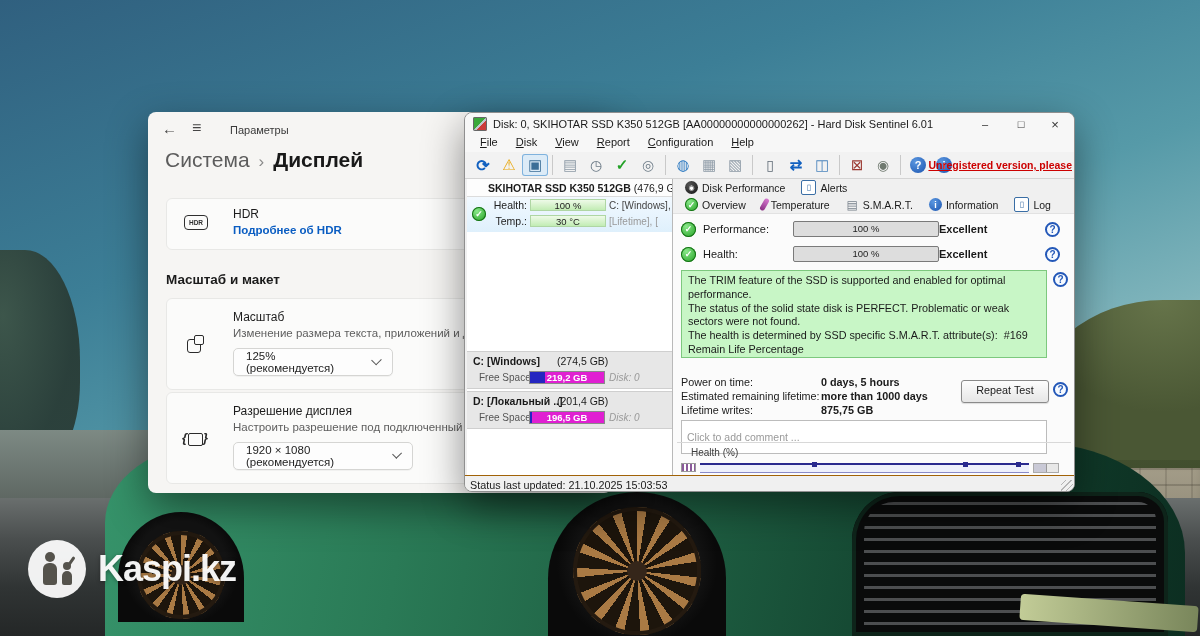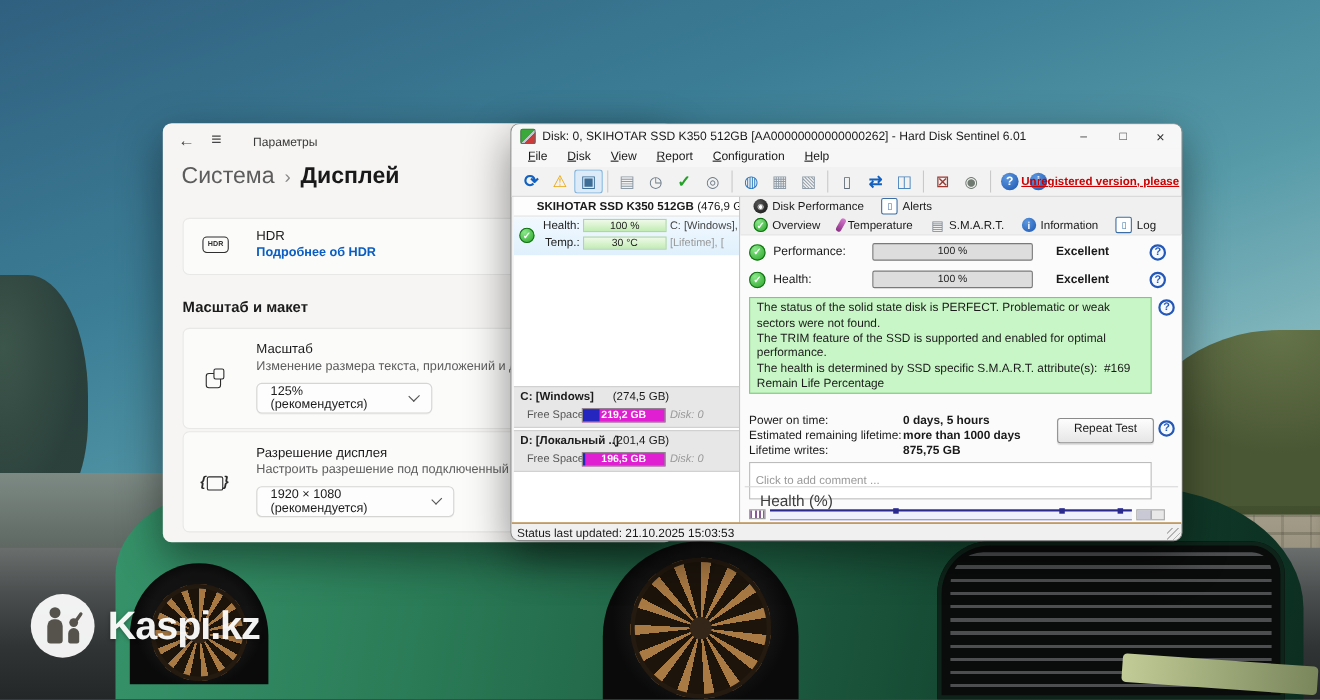--- a/index.html
+++ b/index.html
@@ -128,31 +128,31 @@
   .ti-temp{background:linear-gradient(180deg,#d77bd0,#8a2f84);width:5px;height:13px;border-radius:3px;transform:rotate(30deg);}
   .ti-smart{color:#78828c;font-size:12px;}
   .ti-info{border-radius:50%;background:radial-gradient(circle at 35% 30%,#5b97e0,#1b55b0);color:#fff;font-weight:bold;font-size:9px;}
   .rp-content{position:absolute;left:0;top:34px;width:403px;height:262px;background:#fbfbfb;border-top:1px solid #e2e2e2;}
   .meter-row{position:absolute;left:0;width:100%;height:20px;}
   .m-ok{left:8px;top:2px;width:15px;height:15px;font-size:9px;line-height:15px;}
   .m-label{position:absolute;left:30px;top:3px;font-size:11px;}
   .meter{position:absolute;left:120px;top:1px;width:146px;height:16px;border:1px solid #7a7a7a;border-radius:2px;background:#ddd;box-sizing:border-box;overflow:hidden;}
   .meter-fill{height:100%;background:linear-gradient(90deg,#d93025 0%,#ef7c31 25%,#f7e04a 52%,#a7d842 75%,#45bb35 100%);}
   .meter-text{position:absolute;inset:0;text-align:center;font-size:9.5px;line-height:14px;color:#222;}
-  .m-rating{position:absolute;left:287px;top:3px;font-size:11px;font-weight:bold;}
+  .m-rating{position:absolute;left:266px;top:3px;font-size:11px;font-weight:bold;}
   .q-icon{width:15px;height:15px;border:2px solid #2458b8;border-radius:50%;color:#2458b8;font-weight:bold;font-size:10px;line-height:12px;text-align:center;background:#f6faff;box-sizing:border-box;}
   .green-box{position:absolute;left:8px;top:56px;width:366px;height:88px;background:#c8f6c6;border:1px solid #7dc87e;box-sizing:border-box;padding:3px 6px;overflow:hidden;}
   .gb-line{font-size:10.8px;line-height:1.28;white-space:pre-wrap;}
   .stat-label{position:absolute;left:8px;font-size:10.8px;}
   .stat-value{position:absolute;left:148px;font-size:10.8px;font-weight:bold;}
   .repeat-btn{position:absolute;left:288px;top:166px;width:86px;height:21px;background:linear-gradient(180deg,#fdfdfd,#e6e6e6);border:1px solid #8a8a8a;border-radius:3px;font-size:10.8px;text-align:center;line-height:19px;box-shadow:0 1px 1px rgba(0,0,0,.12);}
   .comment-input{position:absolute;left:8px;top:206px;width:366px;height:17px;border:1px solid #bcbcbc;background:#fff;font-family:"Liberation Sans",sans-serif;font-size:10.5px;padding:16px 5px;box-sizing:border-box;}
   .comment-input::placeholder{color:#9a9a9a;}
   .rp-divider{position:absolute;left:4px;top:228px;width:394px;height:1px;background:#d8d8d8;}
-  .chart-title{position:absolute;left:18px;top:233px;font-size:14px;color:#3c3c3c;text-align:center;}
+  .chart-title{position:absolute;left:18px;top:233px;font-size:10px;color:#3c3c3c;text-align:center;}
   .chart-strip{position:absolute;left:8px;top:248px;width:378px;height:11px;display:flex;align-items:center;gap:4px;}
   .chart-legend{width:15px;height:9px;background:#fff;border:1px solid #9a9a9a;box-sizing:border-box;background-image:repeating-linear-gradient(90deg,#8a5a9a 0 2px,#fff 2px 4px);}
   .chart-line{position:relative;flex:1;height:7px;background:#eef0fb;border-top:2px solid #2a2a8e;border-bottom:1px solid #8a8ac8;}
   .chart-line i{position:absolute;top:-3px;width:5px;height:5px;background:#2a2a8e;}
   .chart-scroll{width:26px;height:10px;background:#e8e8e8;border:1px solid #aaa;box-sizing:border-box;}
   .chart-scroll i{display:block;width:12px;height:100%;background:#c9c9d6;border-right:1px solid #999;}
   .h-status{left:0;top:362px;width:100%;height:18px;background:#f0f0f0;border-top:1px solid #a16207;box-sizing:border-box;}
   .h-status-text{position:absolute;left:5px;top:3px;font-size:10.8px;}
   .grip{position:absolute;right:1px;bottom:1px;width:12px;height:12px;background:repeating-linear-gradient(135deg,transparent 0 3px,#b5b5b5 3px 4px);}
 </style>
@@ -380,22 +380,22 @@
             <span class="m-label">Health:</span>
             <span class="meter">
               <i class="meter-fill" style="width: 100%;"></i>
               <span class="meter-text">100 %</span>
             </span>
             <span class="m-rating">Excellent</span>
             <span class="abs q-icon" style="left:372px;top:2px;">?</span>
           </div>
 
           <div class="green-box">
+            <div class="gb-line">The TRIM feature of the SSD is supported and enabled for optimal performance.</div>
             <div class="gb-line">The status of the solid state disk is PERFECT. Problematic or weak sectors were not found.</div>
-            <div class="gb-line">The TRIM feature of the SSD is supported and enabled for optimal performance.</div>
             <div class="gb-line">The health is determined by SSD specific S.M.A.R.T. attribute(s):  #169 Remain Life Percentage</div>
 
           </div>
           <span class="abs q-icon" style="left:380px;top:58px;">?</span>
 
           <span class="stat-label" style="top:162px;">Power on time:</span>
           <span class="stat-value" style="top:162px;">0 days, 5 hours</span>
           <span class="stat-label" style="top:176px;">Estimated remaining lifetime:</span>
           <span class="stat-value" style="top:176px;">more than 1000 days</span>
           <span class="stat-label" style="top:190px;">Lifetime writes:</span>

